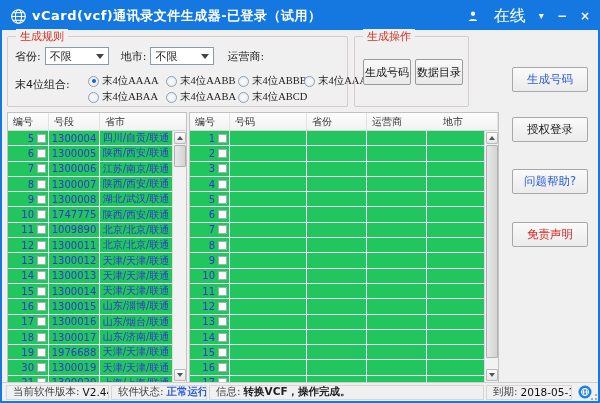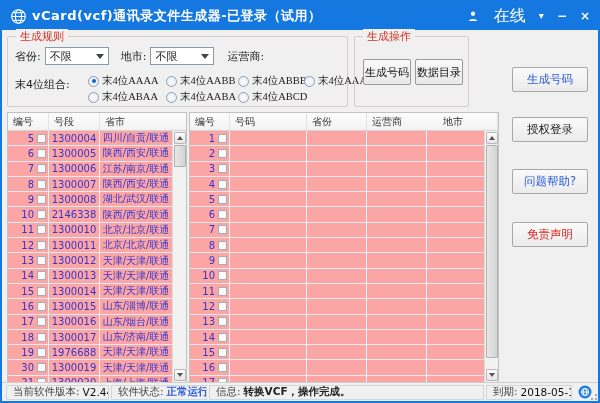--- a/index.html
+++ b/index.html
@@ -55,21 +55,21 @@
     display:flex;align-items:center;justify-content:center;cursor:default;}
   .side-btn:nth-child(1){top:65px;}
   .side-btn:nth-child(2){top:115px;}
   .side-btn:nth-child(3){top:167px;}
   .side-btn:nth-child(4){top:220px;}
   .side-btn:nth-child(5){top:270px;}
   .side-btn.c-blue{color:#2b5cd8;}
   .side-btn.c-black{color:#222;}
   .side-btn.c-red{color:#e02020;}
   
-  .table{position:absolute;top:110px;background:#fca5a5;border:1px solid #c2c2c2;overflow:hidden;}
+  .table{position:absolute;top:110px;background:#22c55e;border:1px solid #c2c2c2;overflow:hidden;}
   .t-left{left:5px;width:180px;height:271px;}
   .t-right{left:187px;width:310px;height:271px;}
   .thead{display:flex;height:18px;background:linear-gradient(#fdfdfd,#f2f2f2);
     border-bottom:1px solid #d5d5d5;font-size:10px;color:#333;align-items:center;}
   .th{padding-left:5px;border-right:1px solid #e3e3e3;height:100%;display:flex;align-items:center;}
   .tbody{position:absolute;left:0;right:0;top:18px;bottom:0;overflow:hidden;}
   .trow{display:flex;height:15.3px;border-bottom:1px solid #e4ebf3;align-items:center;
     font-size:10px;color:#3535cd;}
   .cell{height:100%;display:flex;align-items:center;overflow:hidden;white-space:nowrap;border-right:1px solid #eef2f7;}
   .c-no{justify-content:flex-end;padding-right:2px;gap:3px;}
@@ -251,29 +251,29 @@
             <span class="cb"></span>
           </span>
           <span class="cell c-seg">1300008</span>
           <span class="cell c-reg">湖北/武汉/联通</span>
         </div>
         <div class="trow">
           <span class="cell c-no">
             <i class="num">10</i>
             <span class="cb"></span>
           </span>
-          <span class="cell c-seg">2146338</span>
+          <span class="cell c-seg">1747775</span>
           <span class="cell c-reg">陕西/西安/联通</span>
         </div>
         <div class="trow">
           <span class="cell c-no">
             <i class="num">11</i>
             <span class="cb"></span>
           </span>
-          <span class="cell c-seg">1300010</span>
+          <span class="cell c-seg">1009890</span>
           <span class="cell c-reg">北京/北京/联通</span>
         </div>
         <div class="trow">
           <span class="cell c-no">
             <i class="num">12</i>
             <span class="cb"></span>
           </span>
           <span class="cell c-seg">1300011</span>
           <span class="cell c-reg">北京/北京/联通</span>
         </div>

